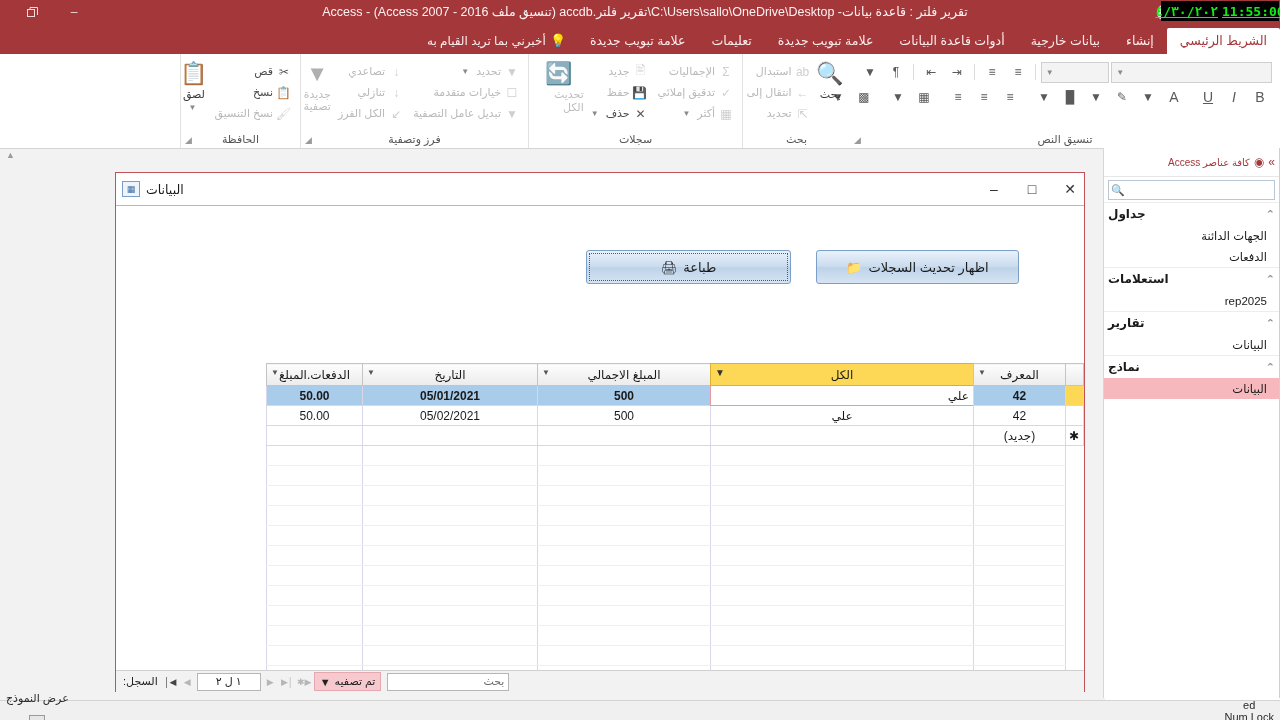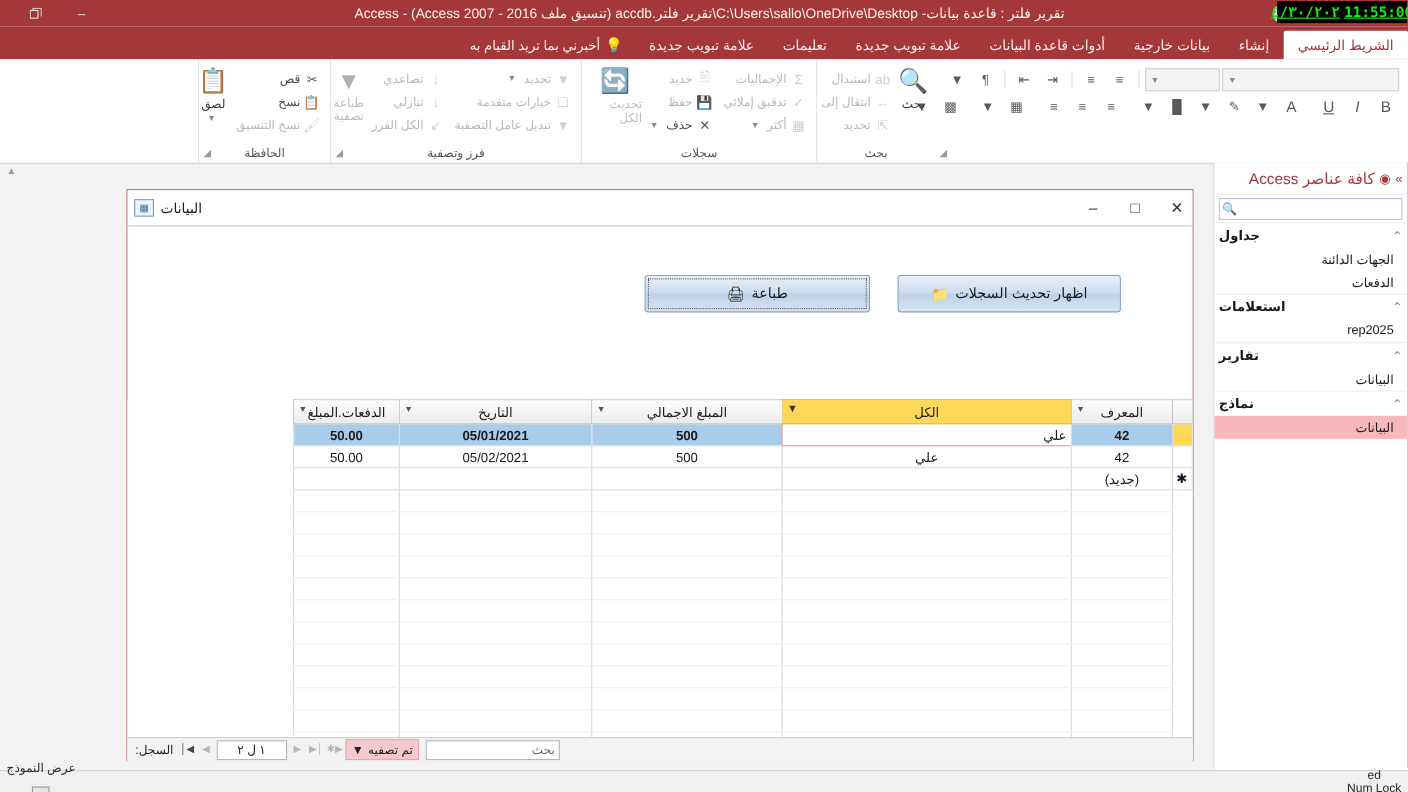--- a/index.html
+++ b/index.html
@@ -92,21 +92,21 @@
   .caret{font-size:8px;color:#8a8a8a;margin-right:3px;}
   
   .navpane{
     position:absolute;right:0;top:148px;width:175px;height:550px;background:#fff;
     border-right:1px solid #cfcfcf;border-left:1px solid #d6d6d6;overflow:hidden;
   }
   .np-header{
     height:28px;display:flex;flex-direction:row;align-items:center;
     padding:0 4px;gap:4px;color:#a4373a;border-bottom:1px solid #e7e7e7;
   }
-  .np-title{font-size:14px;white-space:nowrap;flex:1;}
+  .np-title{font-size:10px;white-space:nowrap;flex:1;}
   .np-dd{font-size:12px;color:#a4373a;}
   .np-collapse{font-size:12px;color:#a4373a;}
   .np-search{
     margin:3px 4px 2px 4px;height:18px;border:1px solid #b9c6d6;background:#fff;
     display:flex;align-items:center;flex-direction:row-reverse;
   }
   .np-search .si{width:18px;text-align:center;color:#3a6ea5;font-size:11px;}
   .np-search input{
     flex:1;border:none;outline:none;height:16px;font-size:11px;
     font-family:"Liberation Sans",sans-serif;background:transparent;text-align:right;
@@ -299,20 +299,21 @@
         <div class="tf-btn">≡</div>
         <div class="tf-btn">≡</div>
         <div class="tf-sep"></div>
         <div class="tf-btn">▦</div>
         <div class="tf-btn">▼</div>
         <div class="tf-sep"></div>
         <div class="tf-btn">▩</div>
         <div class="tf-btn">▼</div>
       </div>
     </div>
+    <div class="rglabel">تنسيق النص</div>
   </div>
 
   <div class="rgroup" style="width:108px;">
     <div class="rgbody" style="direction:rtl;">
       <div class="bigbtn">
         <span class="gl">🔍</span>
         <span>بحث</span>
       </div>
       <div class="smallcol">
         <div class="smallbtn dim">
@@ -399,21 +400,21 @@
           <span class="gl">↓</span>
           <span>تنازلي</span>
         </div>
         <div class="smallbtn dim">
           <span class="gl">↙</span>
           <span>الكل الفرز</span>
         </div>
       </div>
       <div class="bigbtn">
         <span class="gl">▼</span>
-        <span style="color:#bdbdbd;line-height:12px;">طباعة تصفية</span>
+        <span style="color:#bdbdbd;line-height:12px;">جديدة تصفية</span>
       </div>
     </div>
     <div class="rglabel">فرز وتصفية</div>
   </div>
 
   <div class="rgroup" style="width:120px;">
     <div class="rglaunch">◢</div>
     <div class="rgbody" style="direction:rtl;">
       <div class="smallcol">
         <div class="smallbtn">

